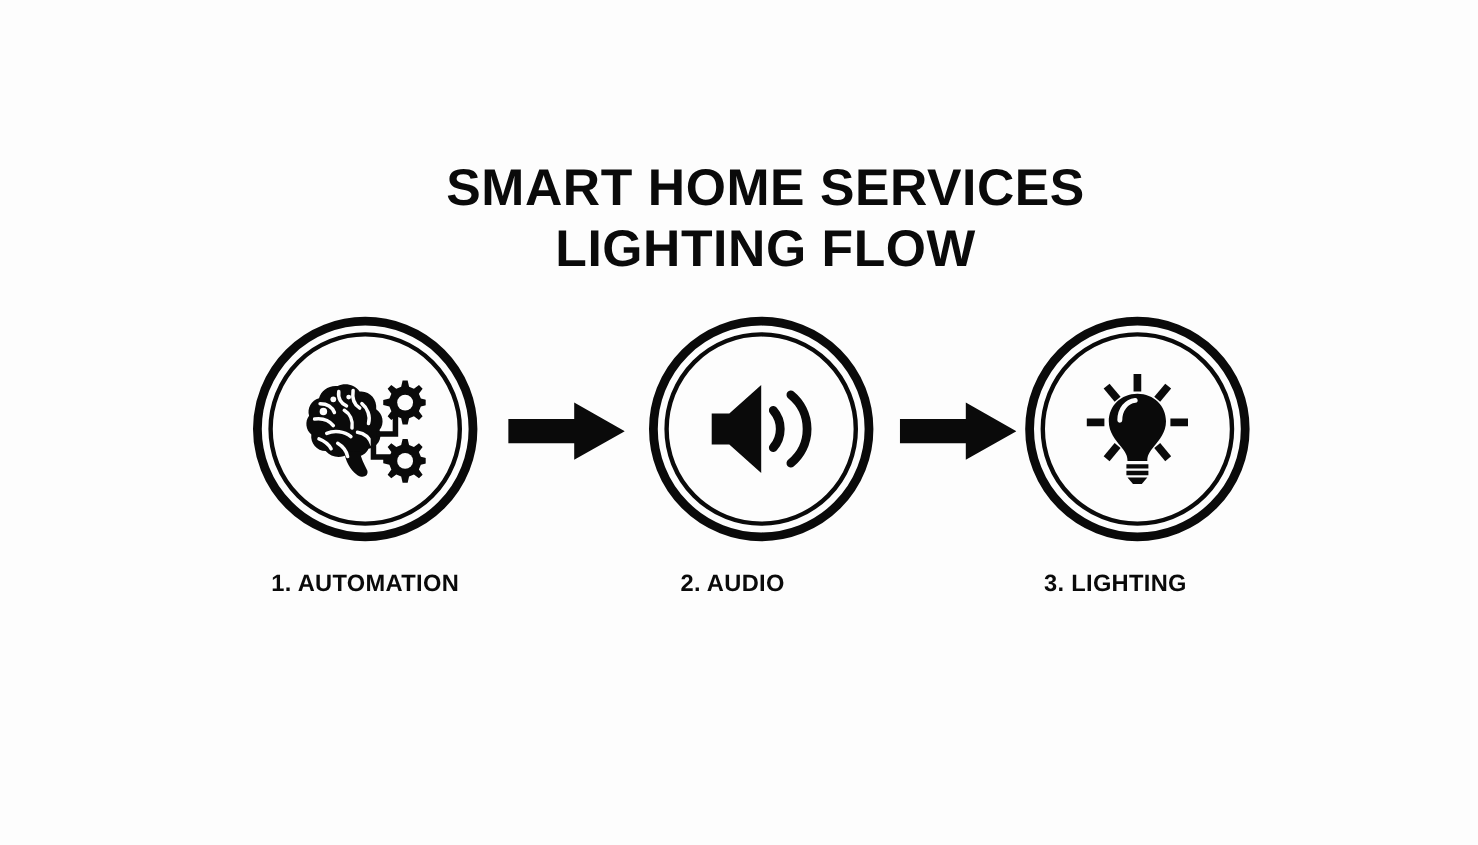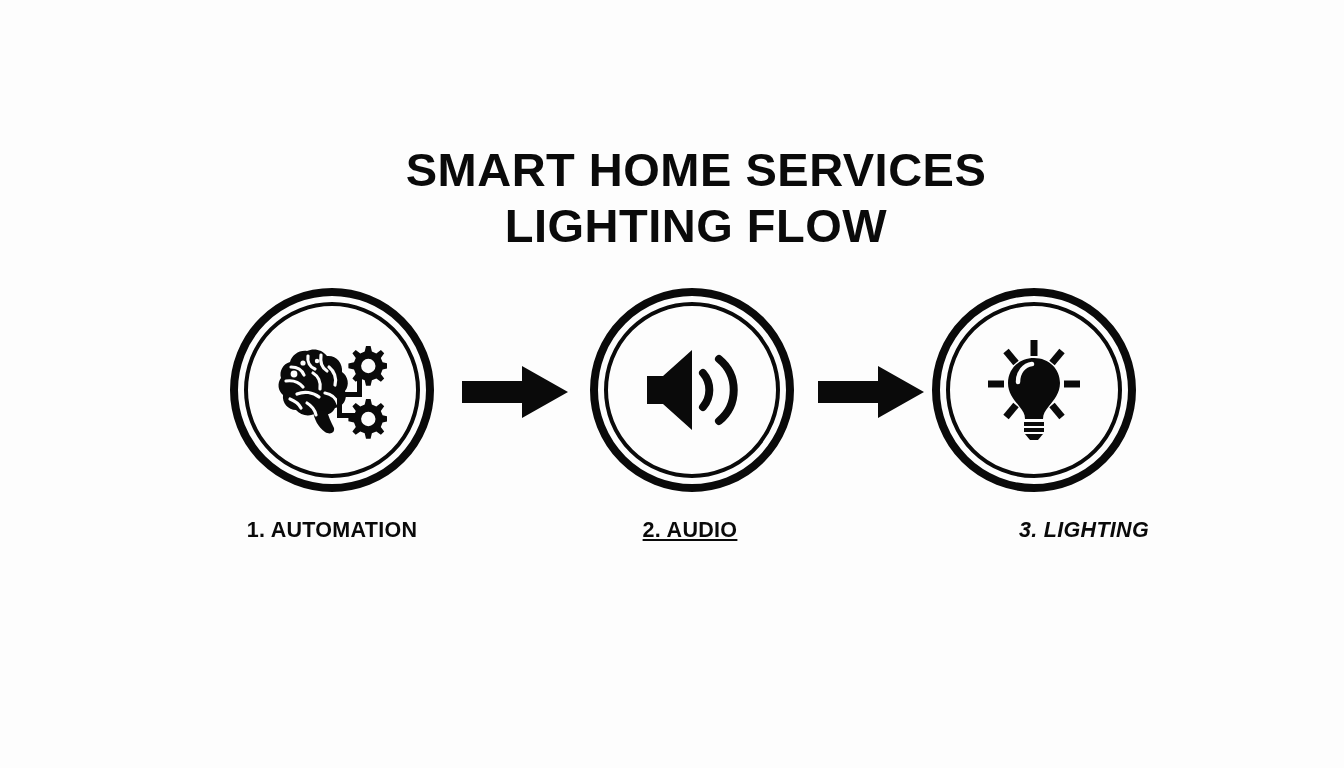--- a/index.html
+++ b/index.html
@@ -114,22 +114,22 @@
     text-align: center;
     font-family: "Liberation Sans", sans-serif;
     font-weight: bold;
     font-size: 21.5px;
     line-height: 30px;
     letter-spacing: 0.3px;
     color: #0a0a0a;
     white-space: nowrap;
   }
   .node-label[data-pos="0"] { left: 182px; }
-  .node-label[data-pos="1"] { left: 540px; text-decoration: underline; }
-  .node-label[data-pos="2"] { left: 934px; font-style: italic; }
+  .node-label[data-pos="1"] { left: 516px; }
+  .node-label[data-pos="2"] { left: 864px; }
 </style>
 </head>
 <body style="background: rgb(253, 253, 253);">
 
 <div id="canvas">
 
   <div class="title-block">
     <div class="title-line">SMART HOME SERVICES</div>
     <div class="title-line">LIGHTING FLOW</div>
   </div>

